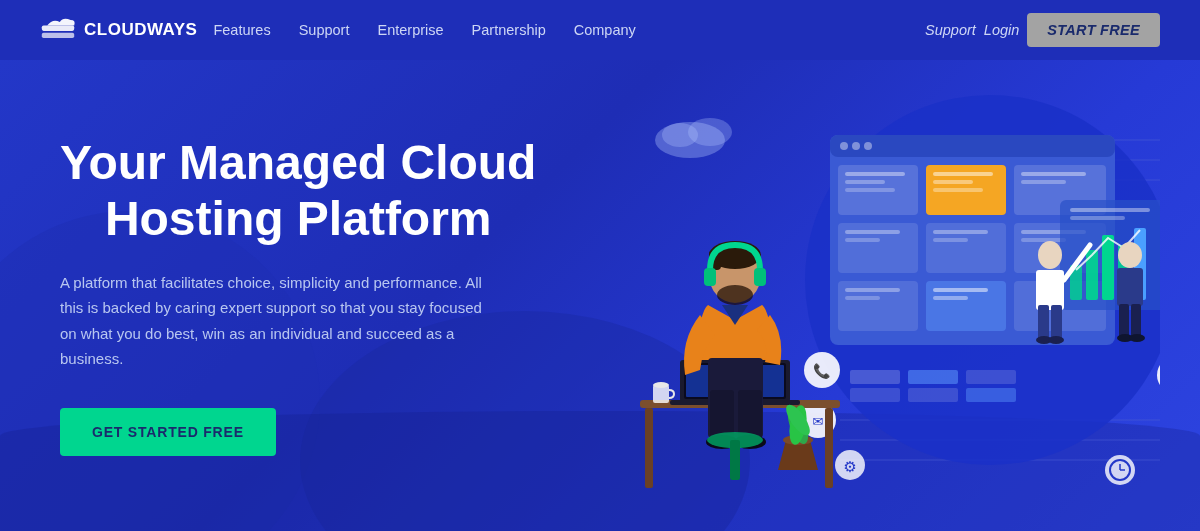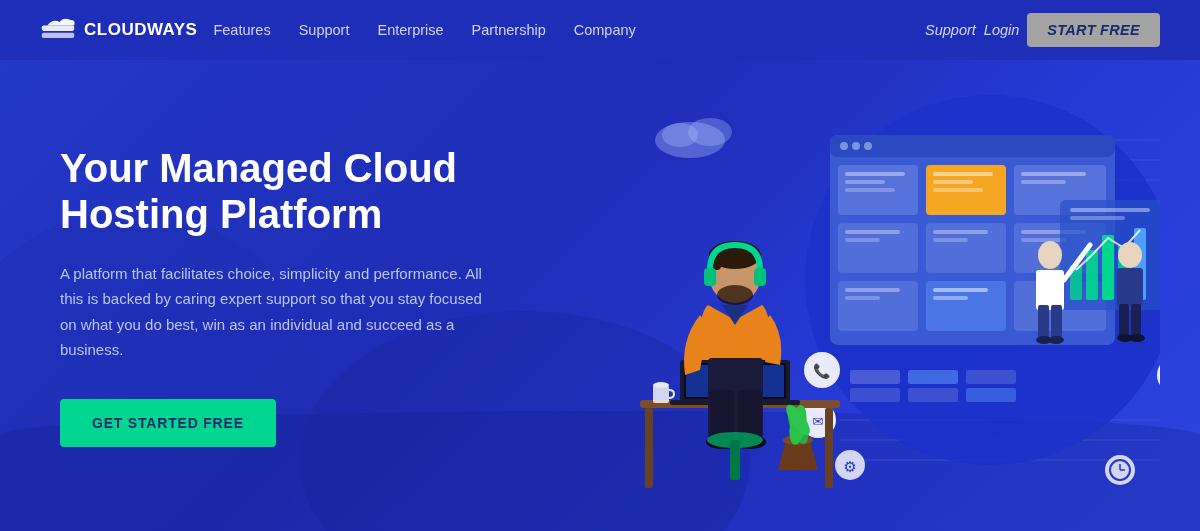--- a/index.html
+++ b/index.html
@@ -123,24 +123,25 @@
 
     
     .hero-content {
       position: relative;
       z-index: 5;
       padding-left: 60px;
       max-width: 560px;
     }
     .hero-title {
       color: #ffffff;
-      font-size: 40px;
+      font-size: 48px;
       font-weight: 800;
       line-height: 1.15;
       margin-bottom: 24px;
+      text-align: center;
     }
     .hero-desc {
       color: #b8c6f0;
       font-size: 15px;
       line-height: 1.7;
       margin-bottom: 36px;
       max-width: 440px;
     }
     .btn-get-started {
       display: inline-block;

